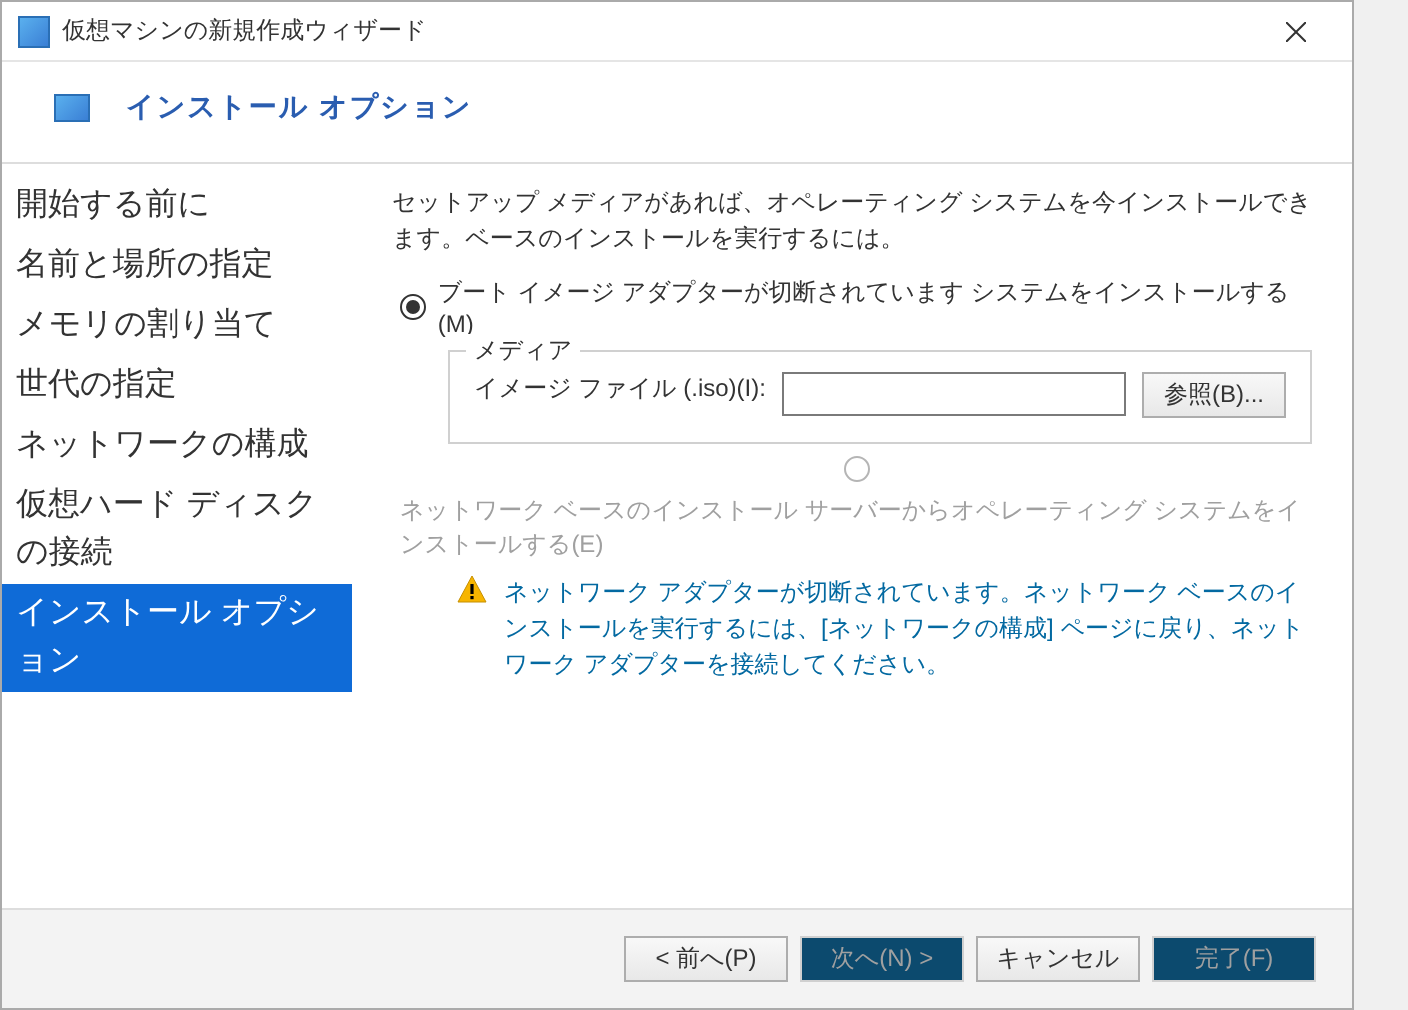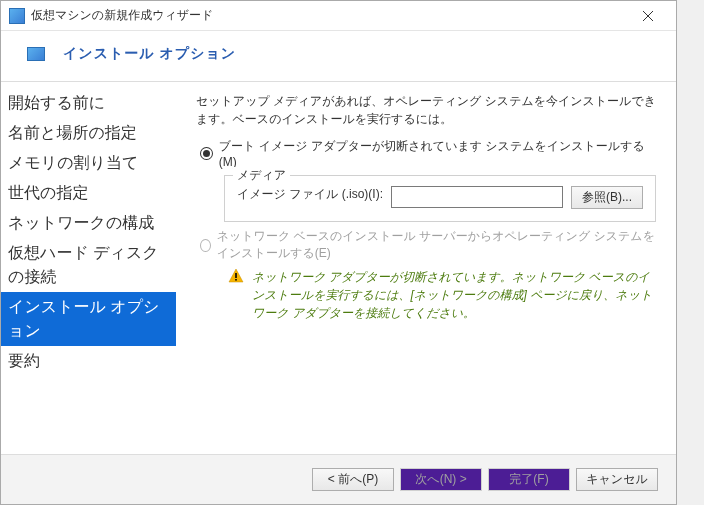--- a/index.html
+++ b/index.html
@@ -91,21 +91,21 @@
   line-height: 1.5;
   margin-bottom: 10px;
 }
 .radio-row {
   display: flex;
   align-items: center;
   gap: 6px;
   margin: 6px 0 6px 4px;
   font-size: 12px;
 }
-.radio-row.disabled { color: #a0a0a0; }
+.radio-row.disabled { color: #a0a0a0; flex-direction: column; }
 .radio {
   width: 13px; height: 13px;
   border: 1px solid #333;
   border-radius: 50%;
   display: inline-flex;
   align-items: center; justify-content: center;
   background: #fff;
 }
 .radio.disabled { border-color: #b5b5b5; }
 .radio .dot {
@@ -143,33 +143,32 @@
   min-width: 72px;
   border: 1px solid #adadad;
   background: linear-gradient(#f8f8f8,#e8e8e8);
   font-size: 12px;
   color: #333;
   cursor: pointer;
   padding: 0 8px;
 }
 .btn:disabled, .btn.disabled {
   color: #a0a0a0;
-  background: #4c1d95;
+  background: #0c4a6e;
   border-color: #d0d0d0;
   cursor: default;
 }
 .warn-row {
   display: flex;
   gap: 8px;
   margin-left: 32px;
   margin-top: 6px;
   font-size: 12px;
-  color: #4d7c0f;
+  color: #0369a1;
   line-height: 1.5;
-  font-style: italic;
 }
 .warn-icon {
   width: 16px; height: 16px;
   flex-shrink: 0;
 }
 .footer {
   height: 50px;
   border-top: 1px solid #ddd;
   display: flex;
   align-items: center;
@@ -204,21 +203,20 @@
   <div class="body">
 
     <div class="sidebar">
       <div class="item">開始する前に</div>
       <div class="item">名前と場所の指定</div>
       <div class="item">メモリの割り当て</div>
       <div class="item">世代の指定</div>
       <div class="item">ネットワークの構成</div>
       <div class="item">仮想ハード ディスクの接続</div>
       <div class="item selected">インストール オプション</div>
-      <div class="item">要約</div>
     </div>
 
     <div class="content">
       <div class="desc">セットアップ メディアがあれば、オペレーティング システムを今インストールできます。ベースのインストールを実行するには。</div>
 
 
       <div class="radio-row">
         <span class="radio">
             <span class="dot"></span>
           </span>
@@ -247,17 +245,17 @@
         </svg>
         <div>ネットワーク アダプターが切断されています。ネットワーク ベースのインストールを実行するには、[ネットワークの構成] ページに戻り、ネットワーク アダプターを接続してください。</div>
       </div>
     </div>
 
   </div>
 
   <div class="footer">
     <button class="btn">&lt; 前へ(P)</button>
     <button class="btn disabled" disabled="">次へ(N) &gt;</button>
+    <button class="btn">キャンセル</button>
     <button class="btn disabled" disabled="">完了(F)</button>
-    <button class="btn">キャンセル</button>
   </div>
 
 </div>
 
 </body></html>

